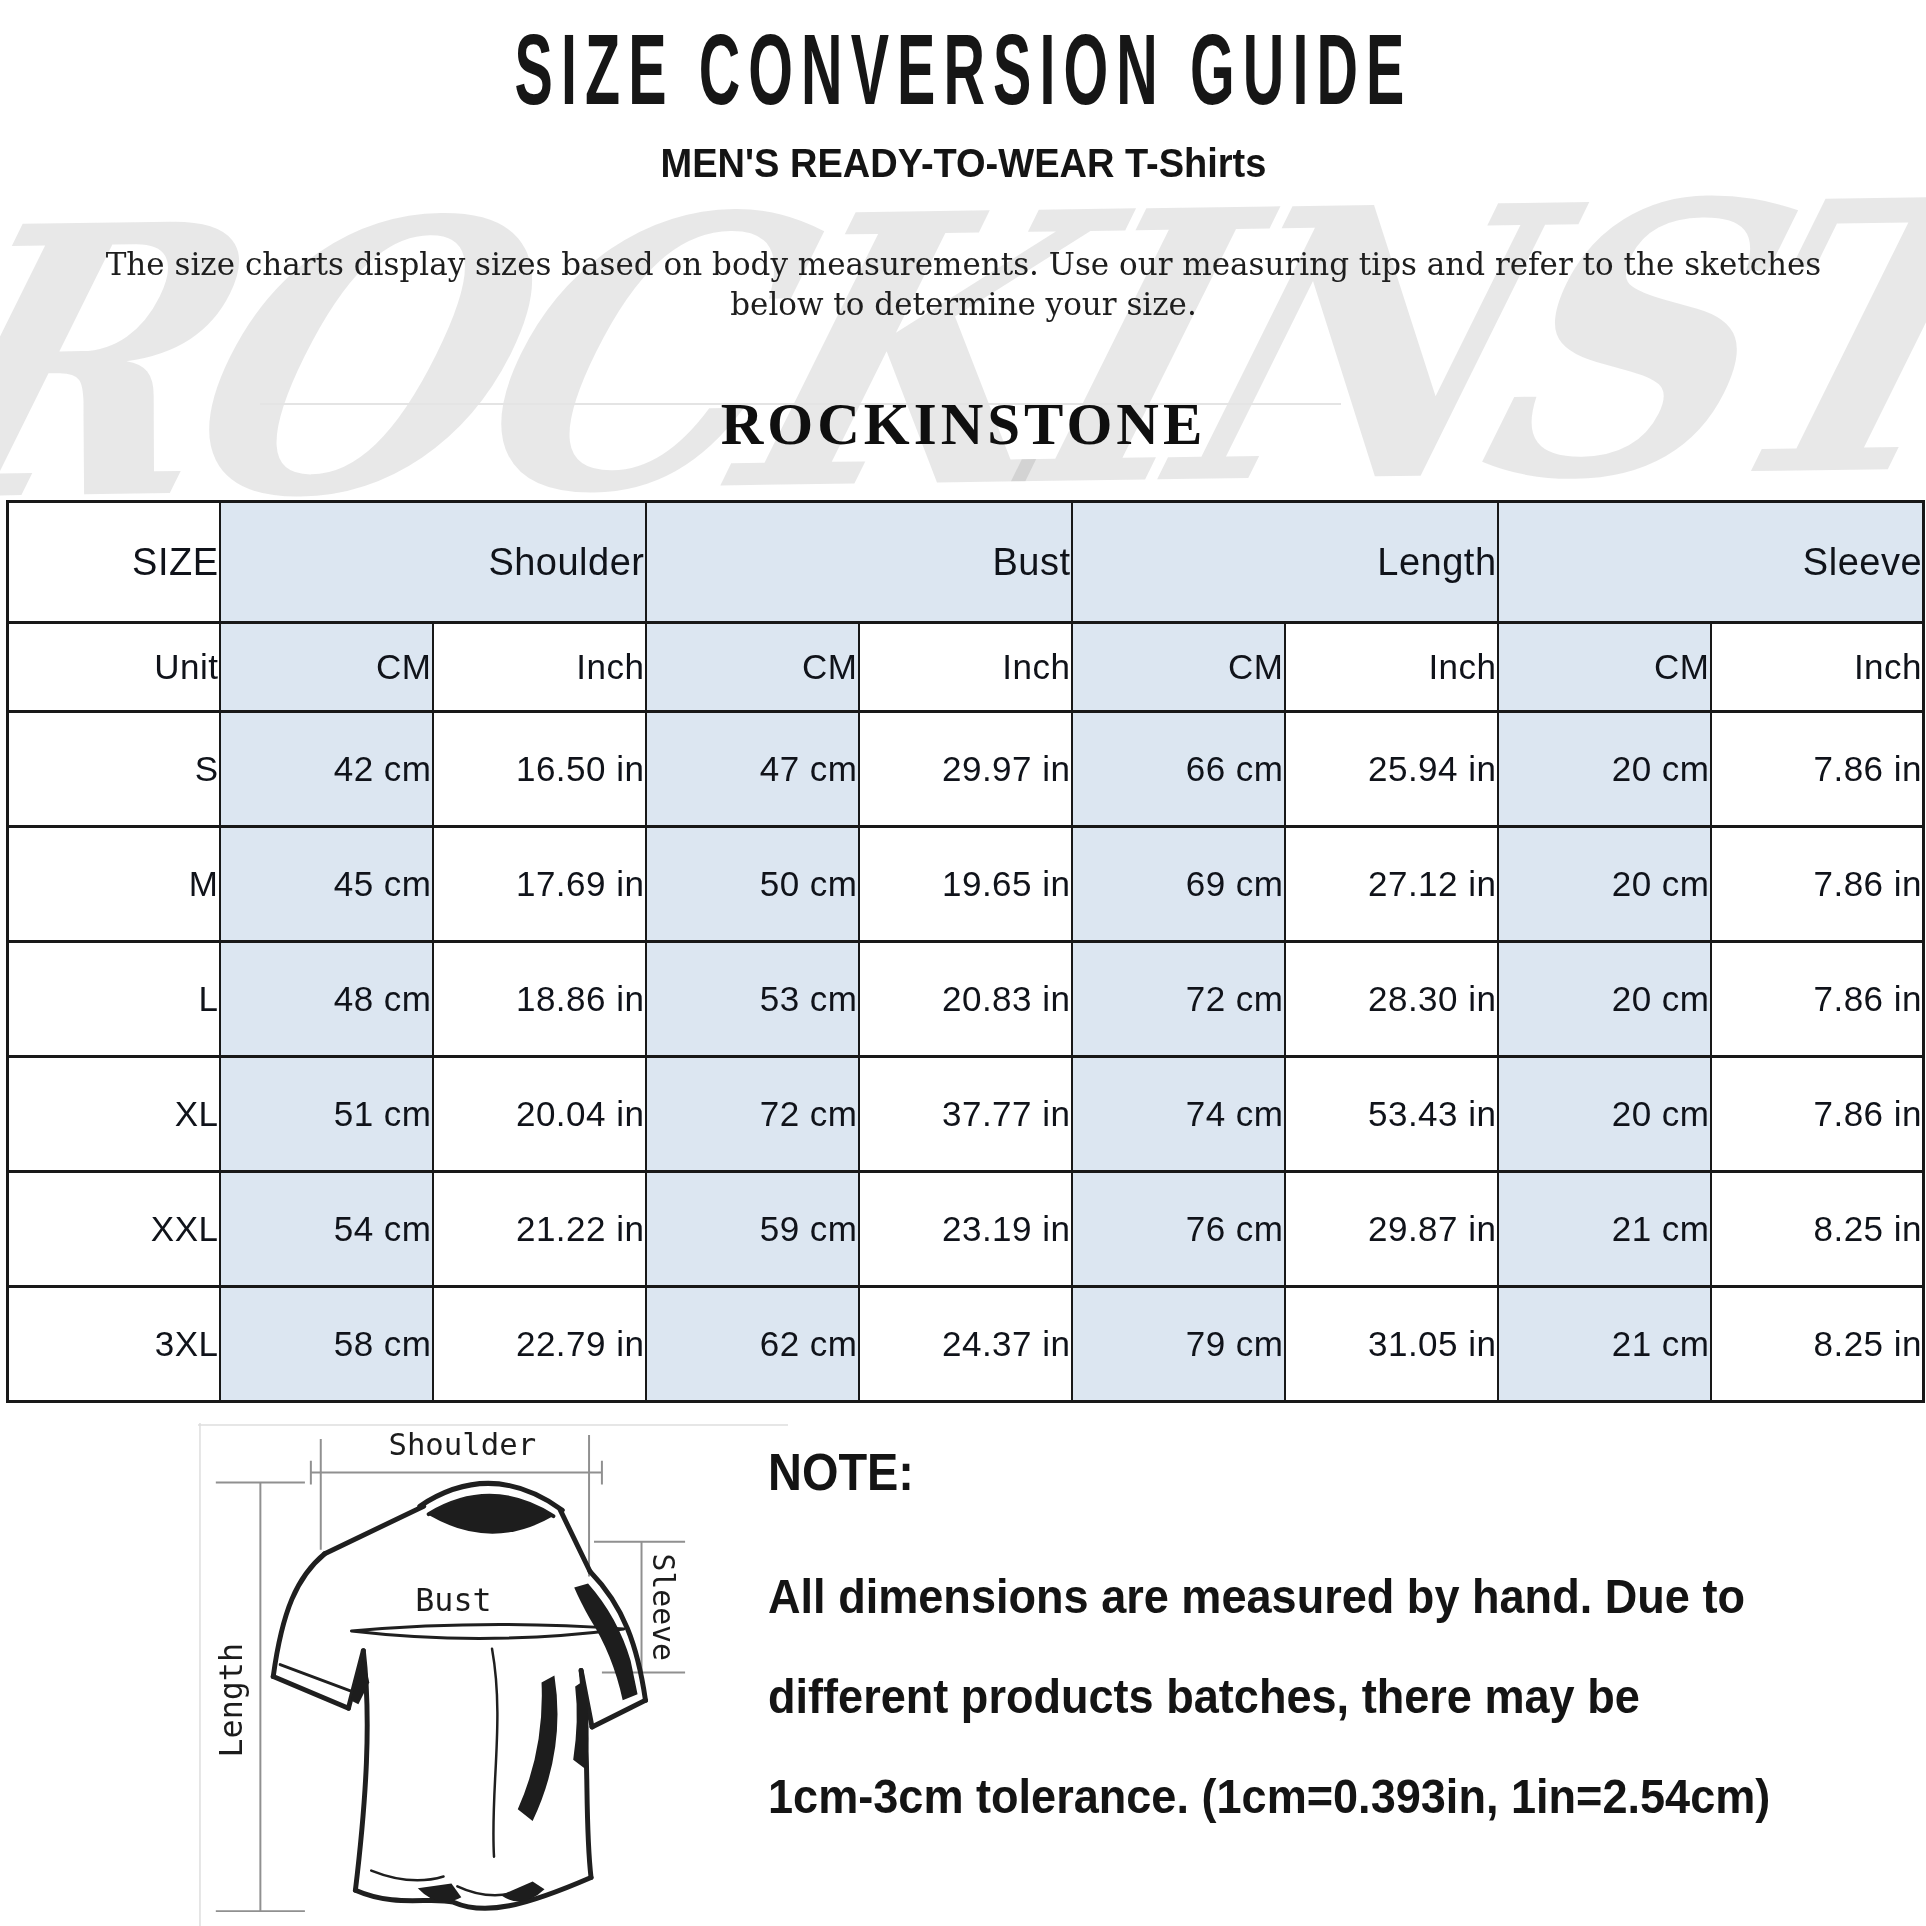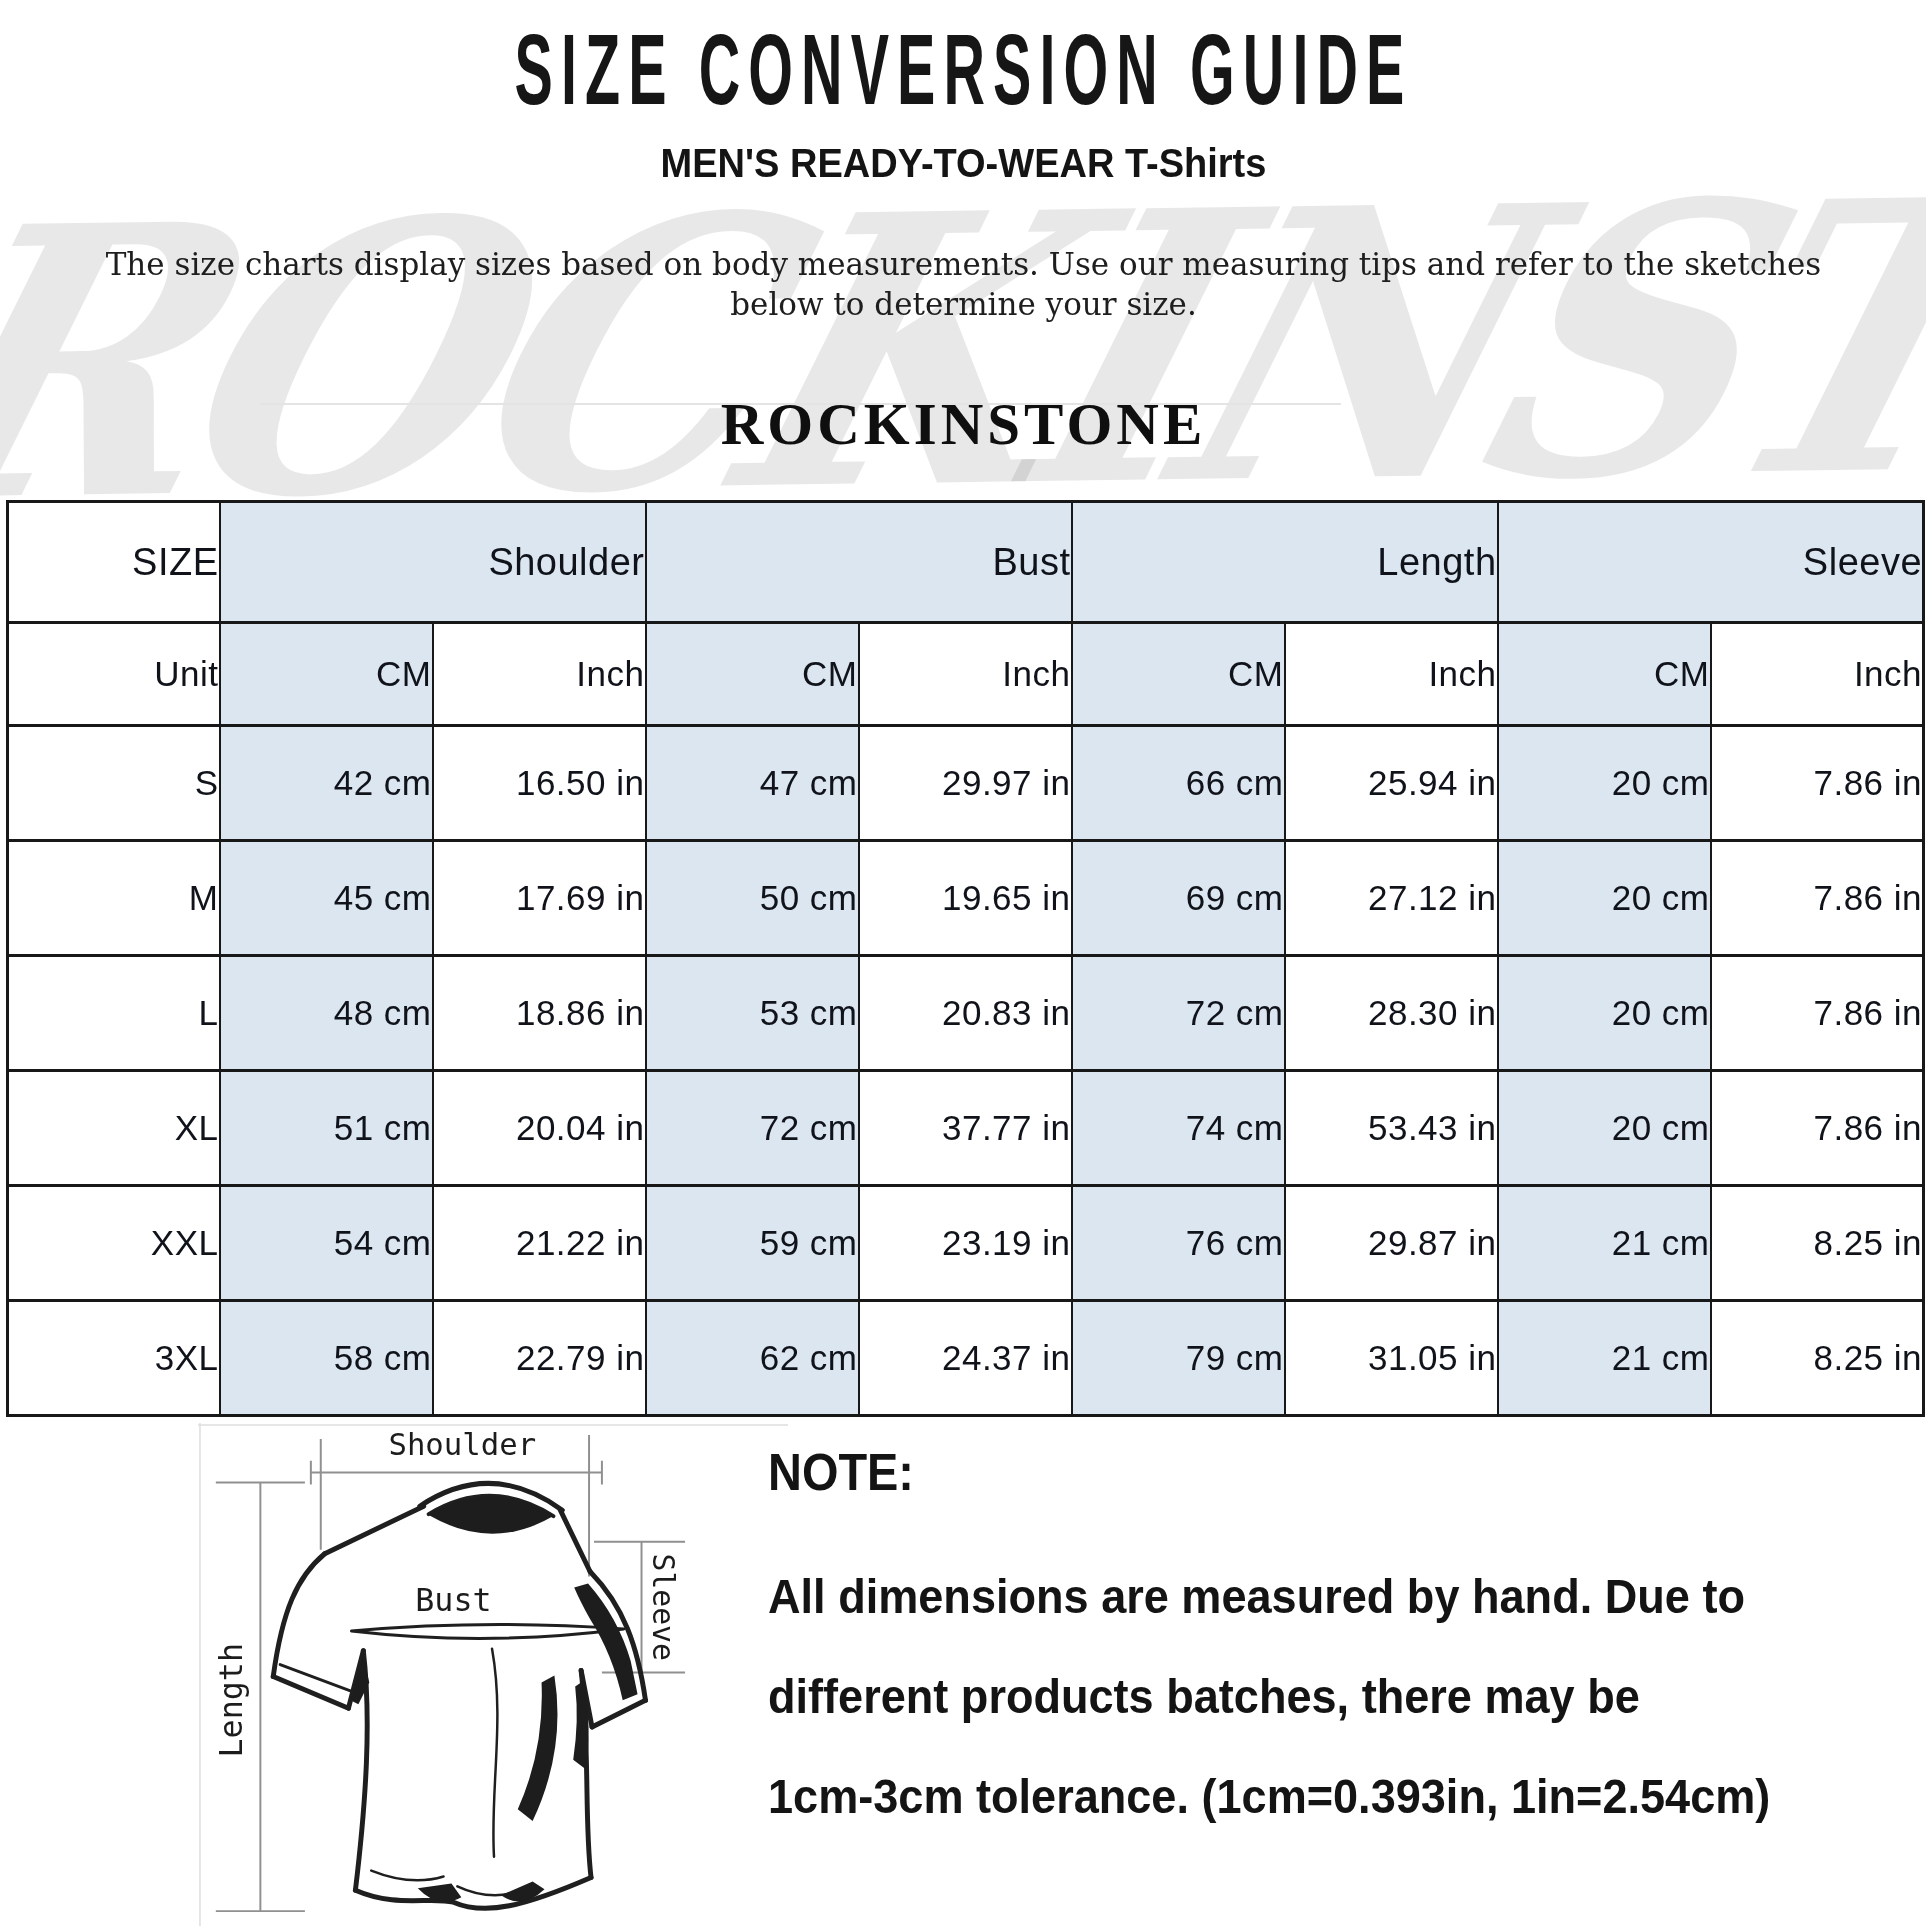--- a/index.html
+++ b/index.html
@@ -56,21 +56,21 @@
     border:3px solid #181818;
   }
   .size-table td{
     border:2px solid #181818;
     border-top-width:3px;border-bottom-width:3px;
     vertical-align:middle;padding:0;
     font-size:35px;letter-spacing:0.5px;
   }
   .size-table tr.header-row{height:121px;}
   .size-table tr.header-row td{font-size:38px;}
-  .size-table tr.unit-row{height:103px;}
+  .size-table tr.unit-row{height:89px;}
   .size-table tr.data-row{height:115px;}
   .blue{background:#dce6f1;}
 
   
   .sketch{top:1423px;left:198px;width:594px;height:504px;}
 
   
   .note{
     top:1445px;left:768px;width:1148px;
     font-weight:bold;color:#141414;

